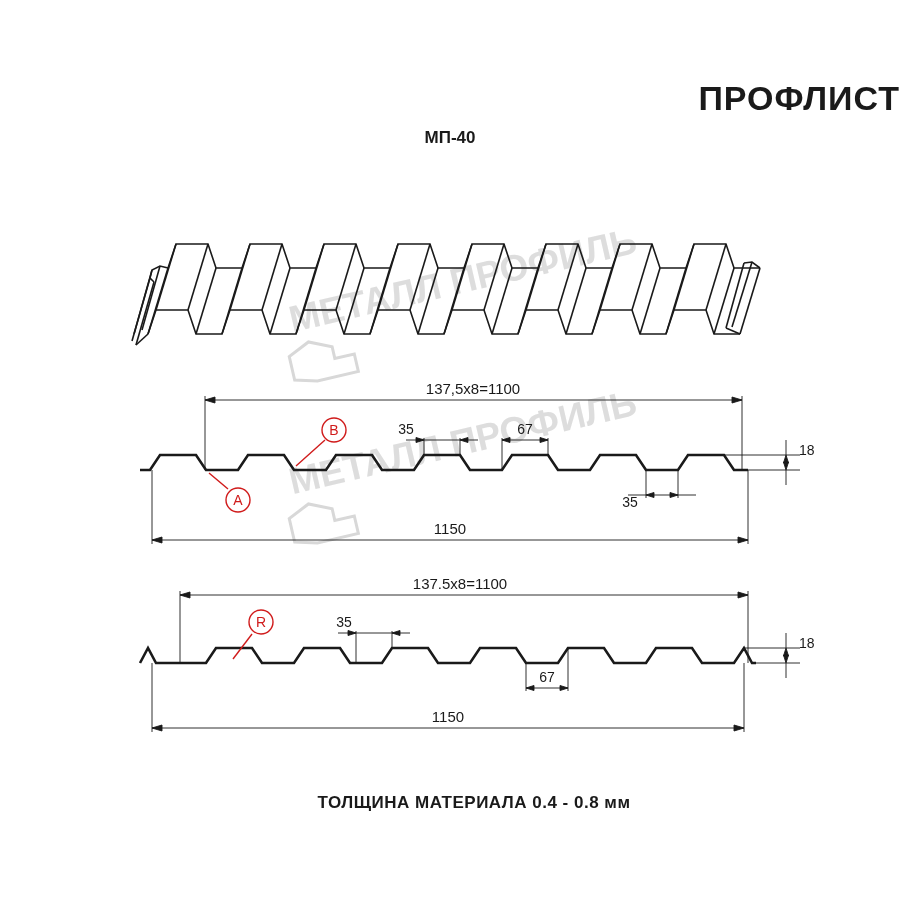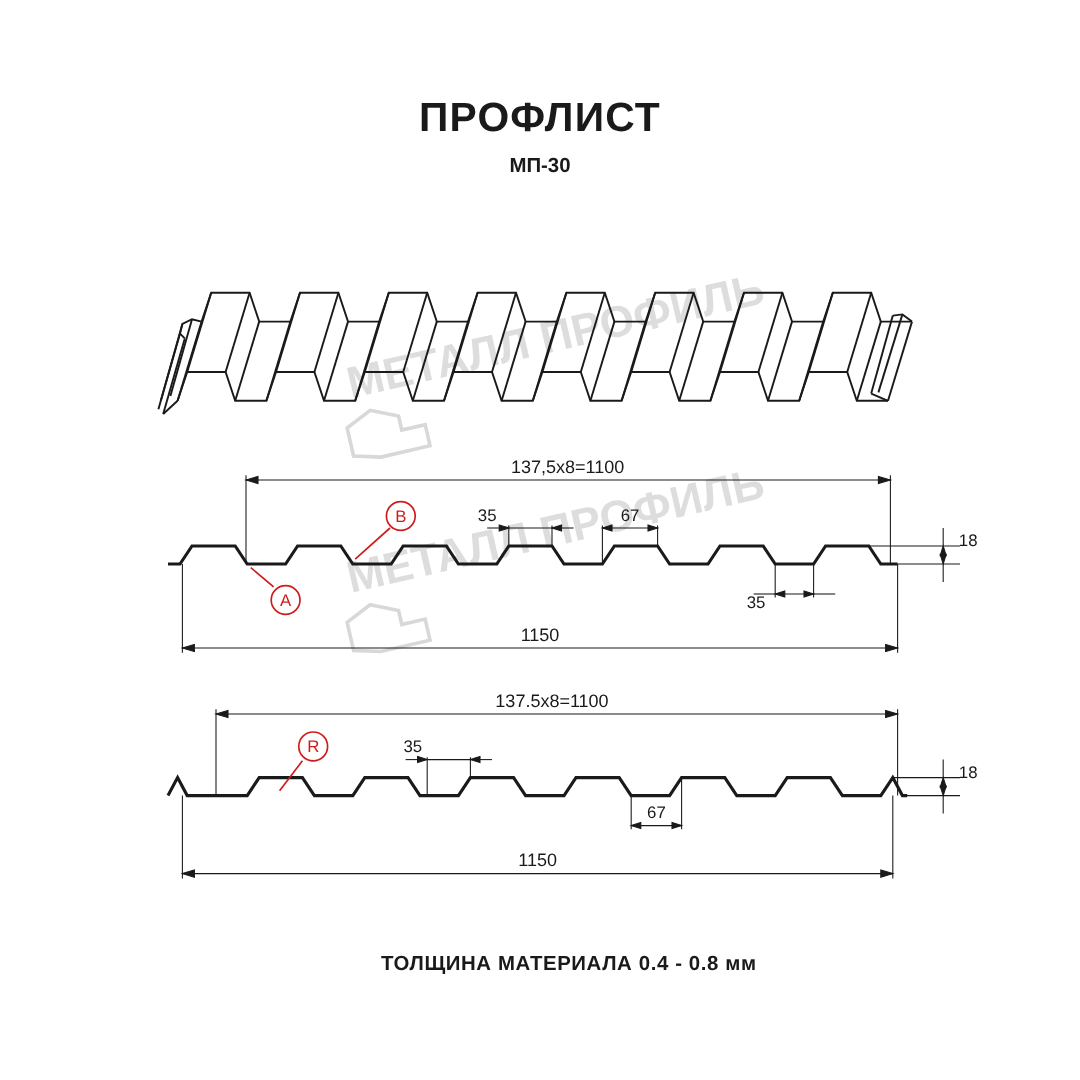--- a/index.html
+++ b/index.html
@@ -26,20 +26,21 @@
     left: 0;
     width: 900px;
     text-align: center;
   }
   .title {
     font-size: 34px;
     font-weight: bold;
     letter-spacing: 1px;
     color: #1a1a1a;
     line-height: 40px;
+    text-align: right;
   }
   .subtitle {
     font-size: 17px;
     font-weight: bold;
     color: #1a1a1a;
     margin-top: 10px;
     line-height: 20px;
   }
   .footer-note {
     position: absolute;
@@ -86,21 +87,21 @@
     pointer-events: none;
   }
 </style>
 </head>
 <body>
 
 <div class="page">
 
   <div class="title-block">
     <div class="title">ПРОФЛИСТ</div>
-    <div class="subtitle">МП-30</div>
+    <div class="subtitle">МП-40</div>
   </div>
 
   <div class="wm wm1">МЕТАЛЛ ПРОФИЛЬ</div>
   <div class="wm wm2">МЕТАЛЛ ПРОФИЛЬ</div>
 
   <svg class="wm-logo" style="top:330px;left:283px;" width="90" height="60" viewBox="0 0 90 60">
     <g transform="rotate(-13 45 30)" fill="none" stroke="#d8d8d8" stroke-width="3">
       <path d="M8 42 L8 18 L30 8 L52 18 L52 30 L72 30 L72 48 L30 48 Z"></path>
     </g>
   </svg>

